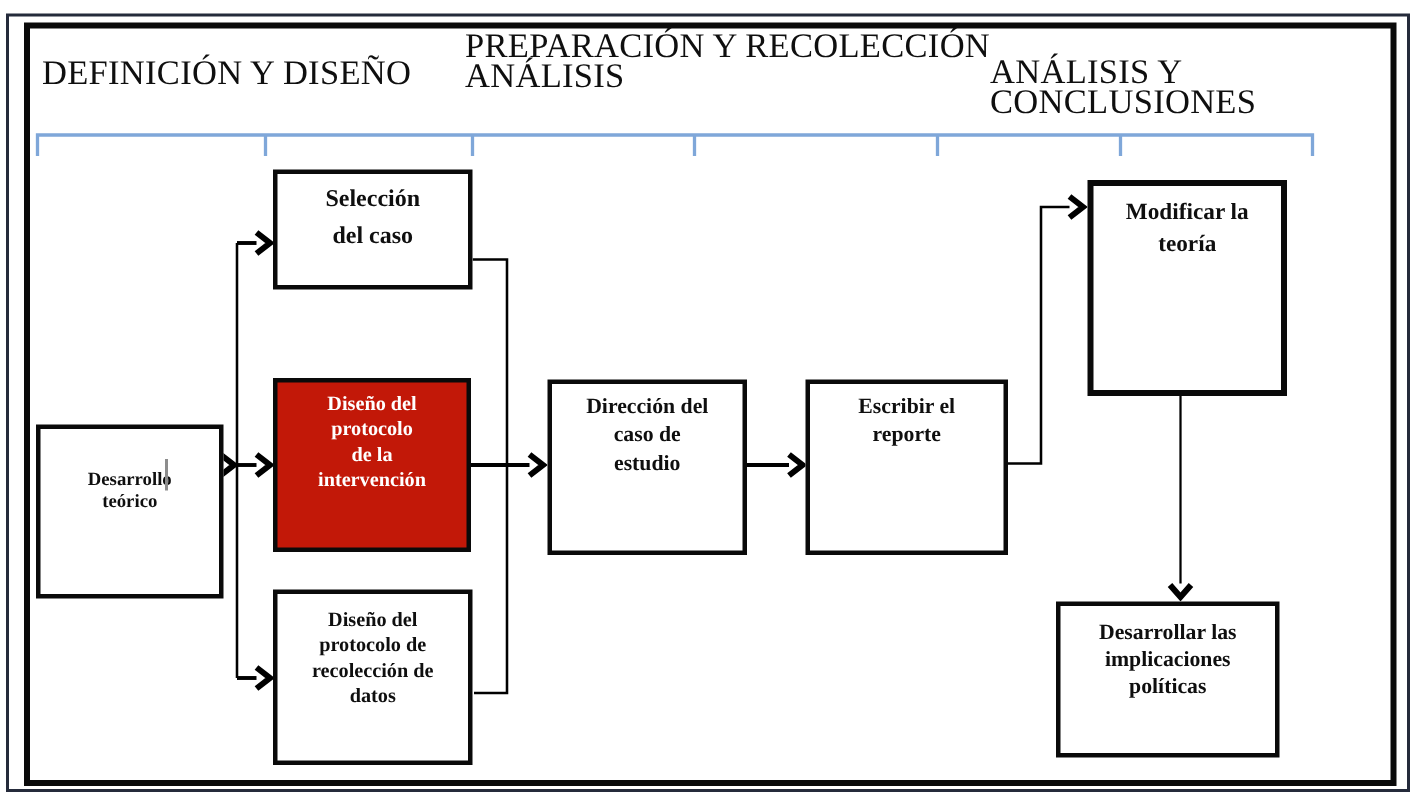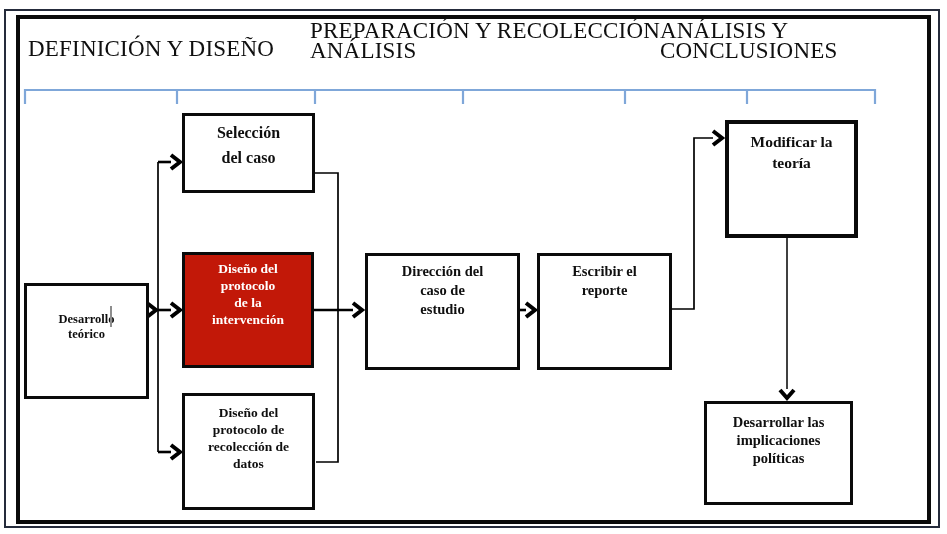--- a/index.html
+++ b/index.html
@@ -21,21 +21,21 @@
     border:4px solid #0a0a0a;
   }
   
   .phase{
     position:absolute;
     font-weight:normal;font-size:23px;line-height:20px;
     letter-spacing:0.2px;white-space:pre-line;
   }
   .phase.definicion{left:28px;top:39px;text-align:center;}
   .phase.preparacion{left:310px;top:21px;}
-  .phase.analisis{left:660px;top:21px;}
+  .phase.analisis{left:660px;top:38px;}
   
   svg.layer{position:absolute;left:0;top:0;width:947px;height:534px;}
   .bracket path{stroke:var(--bracket,#7fa7d9);stroke-width:2.2;fill:none;}
   .conn .shaft{stroke:var(--connector,#000);stroke-width:2.6;fill:none;}
   .conn .thin{stroke:var(--connector,#000);stroke-width:1.7;fill:none;}
   .conn .hair{stroke:var(--connector,#000);stroke-width:1.5;fill:none;}
   .conn .head{stroke:var(--connector,#000);stroke-width:4;fill:none;stroke-linejoin:miter;}
   
   .box{
     position:absolute;box-sizing:border-box;
@@ -44,25 +44,25 @@
   }
   .box.desarrollo{left:24px;top:283px;width:125px;height:116px;
     font-size:12.5px;line-height:15px;padding-top:26px;}
   .box.seleccion{left:182px;top:113px;width:133px;height:80px;
     font-size:16px;line-height:25px;padding-top:4px;}
   .box.intervencion{left:182px;top:252px;width:132px;height:116px;
     background:var(--red,#c21808);color:var(--red-text,#fff);
     font-size:13.5px;line-height:17px;padding-top:5px;}
   .box.datos{left:182px;top:393px;width:133px;height:117px;
     font-size:13.5px;line-height:17px;padding-top:8px;}
-  .box.direccion{left:365px;top:253px;width:155px;height:117px;
+  .box.direccion{left:365px;top:253px;width:133px;height:117px;
     font-size:14.5px;line-height:19px;padding-top:6px;}
   .box.escribir{left:537px;top:253px;width:135px;height:117px;
     font-size:14.5px;line-height:19px;padding-top:6px;}
-  .box.modificar{left:725px;top:120px;width:133px;height:118px;border-width:4px;
+  .box.modificar{left:725px;top:120px;width:133px;height:144px;border-width:4px;
     font-size:15.5px;line-height:21px;padding-top:7px;}
   .box.desarrollar{left:704px;top:401px;width:149px;height:104px;
     font-size:14.5px;line-height:18px;padding-top:9px;}
   
   .cursor-artifact{
     position:absolute;left:110px;top:306px;width:2px;height:21px;
     background:#8d8d8d;
   }
 </style>
 </head>

